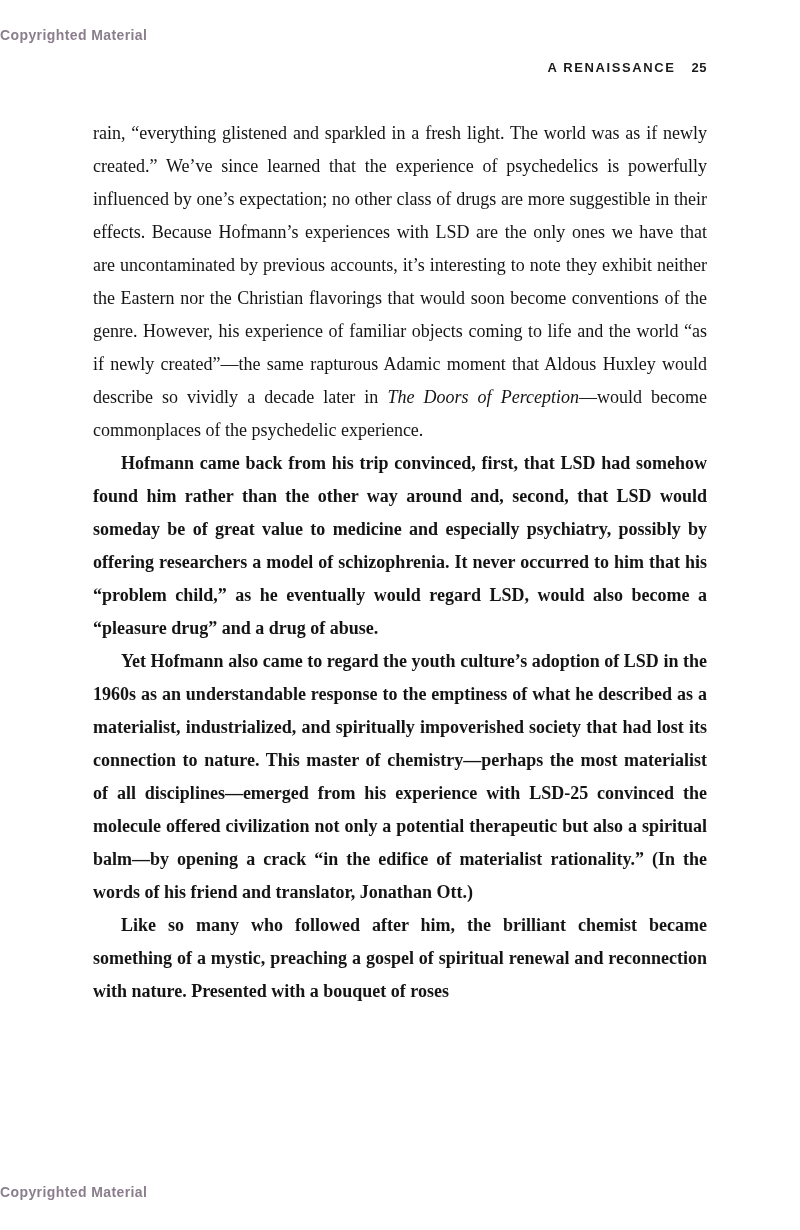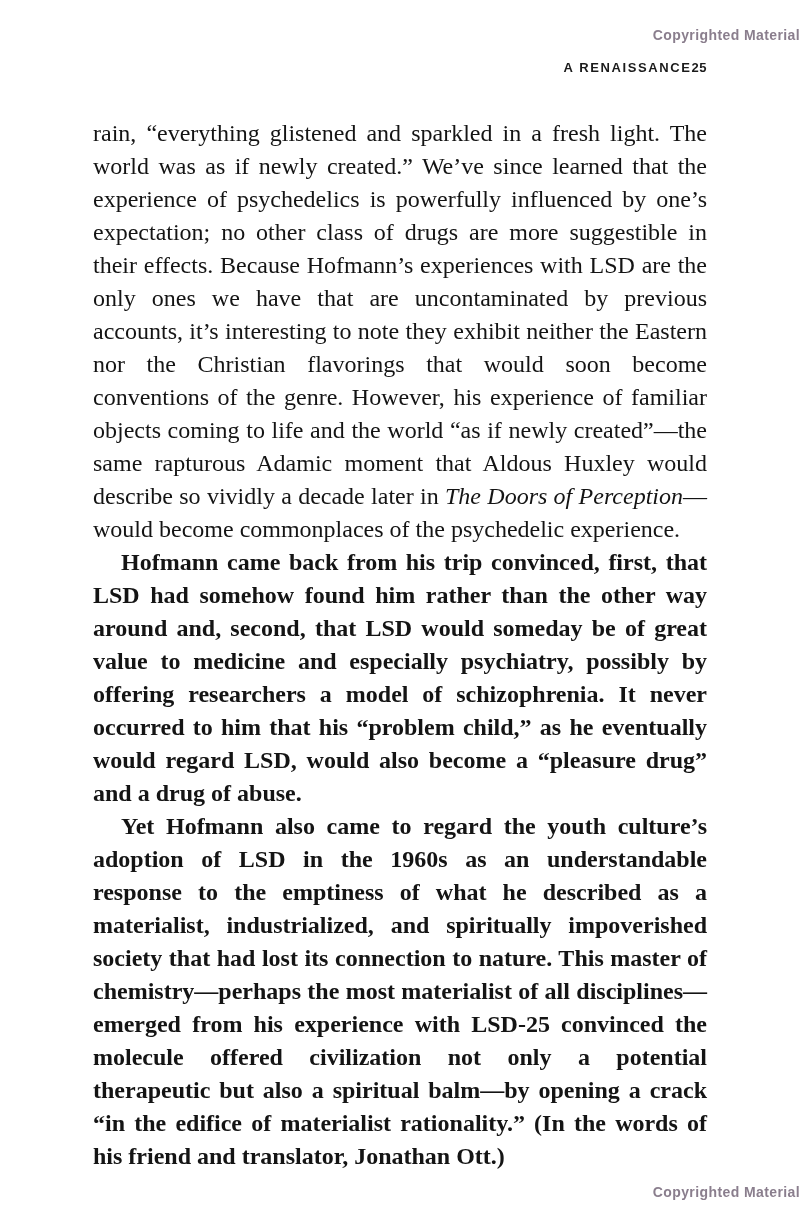--- a/index.html
+++ b/index.html
@@ -12,21 +12,21 @@
     background: #ffffff;
     position: relative;
     font-family: "Liberation Serif", serif;
     color: #121212;
     overflow: hidden;
   }
   .copyright {
     position: absolute;
     left: 0;
     width: 800px;
-    text-align: right;
+    text-align: left;
     font-family: "Liberation Sans", sans-serif;
     font-size: 14px;
     font-weight: bold;
     color: #8a7e8d;
     letter-spacing: 0.4px;
   }
   .copyright.top { top: 27px; }
   .copyright.bottom { top: 1184px; }
 
   .running-head {
@@ -35,29 +35,30 @@
     left: 93px;
     width: 614px;
     text-align: right;
     font-family: "Liberation Sans", sans-serif;
     font-weight: bold;
     font-size: 13px;
     letter-spacing: 1.6px;
     color: #1b1b1b;
   }
   .running-head .page-number {
+    margin-left: 16px;
     letter-spacing: 0.5px;
   }
 
   .body-text {
     position: absolute;
     top: 117px;
     left: 93px;
     width: 614px;
-    font-size: 24px;
+    font-size: 18px;
     line-height: 33px;
     text-align: justify;
     color: #141414;
   }
   .para {
     margin: 0;
     padding: 0;
   }
   .para.indent {
     text-indent: 28px;
@@ -75,17 +76,18 @@
   <div class="copyright top">Copyrighted Material</div>
 
   <div class="running-head">
     <span class="chapter-title">A RENAISSANCE</span><span class="page-number">25</span>
   </div>
 
   <div class="body-text">
       <p class="para"><span>rain, “everything glistened and sparkled in a fresh light. The world was as if newly created.” We’ve since learned that the experience of psychedelics is powerfully influenced by one’s expectation; no other class of drugs are more suggestible in their effects. Because Hofmann’s experiences with LSD are the only ones we have that are uncontaminated by previous accounts, it’s interesting to note they exhibit neither the Eastern nor the Christian flavorings that would soon become conventions of the genre. However, his experience of familiar objects coming to life and the world “as if newly created”—the same rapturous Adamic moment that Aldous Huxley would describe so vividly a decade later in </span><span class="italic">The Doors of Perception</span><span>—would become commonplaces of the psychedelic experience.</span></p>
       <p class="para indent"><span>Hofmann came back from his trip convinced, first, that LSD had somehow found him rather than the other way around and, second, that LSD would someday be of great value to medicine and especially psychiatry, possibly by offering researchers a model of schizophrenia. It never occurred to him that his “problem child,” as he eventually would regard LSD, would also become a “pleasure drug” and a drug of abuse.</span></p>
       <p class="para indent"><span>Yet Hofmann also came to regard the youth culture’s adoption of LSD in the 1960s as an understandable response to the emptiness of what he described as a materialist, industrialized, and spiritually impoverished society that had lost its connection to nature. This master of chemistry—perhaps the most materialist of all disciplines—emerged from his experience with LSD-25 convinced the molecule offered civilization not only a potential therapeutic but also a spiritual balm—by opening a crack “in the edifice of materialist rationality.” (In the words of his friend and translator, Jonathan Ott.)</span></p>
+      <p class="para indent"><span>Like so many who followed after him, the brilliant chemist became something of a mystic, preaching a gospel of spiritual renewal and reconnection with nature. Presented with a bouquet of roses</span></p>
     </div>
 
   <div class="copyright bottom">Copyrighted Material</div>
 
 </div>
 
 </body></html>

